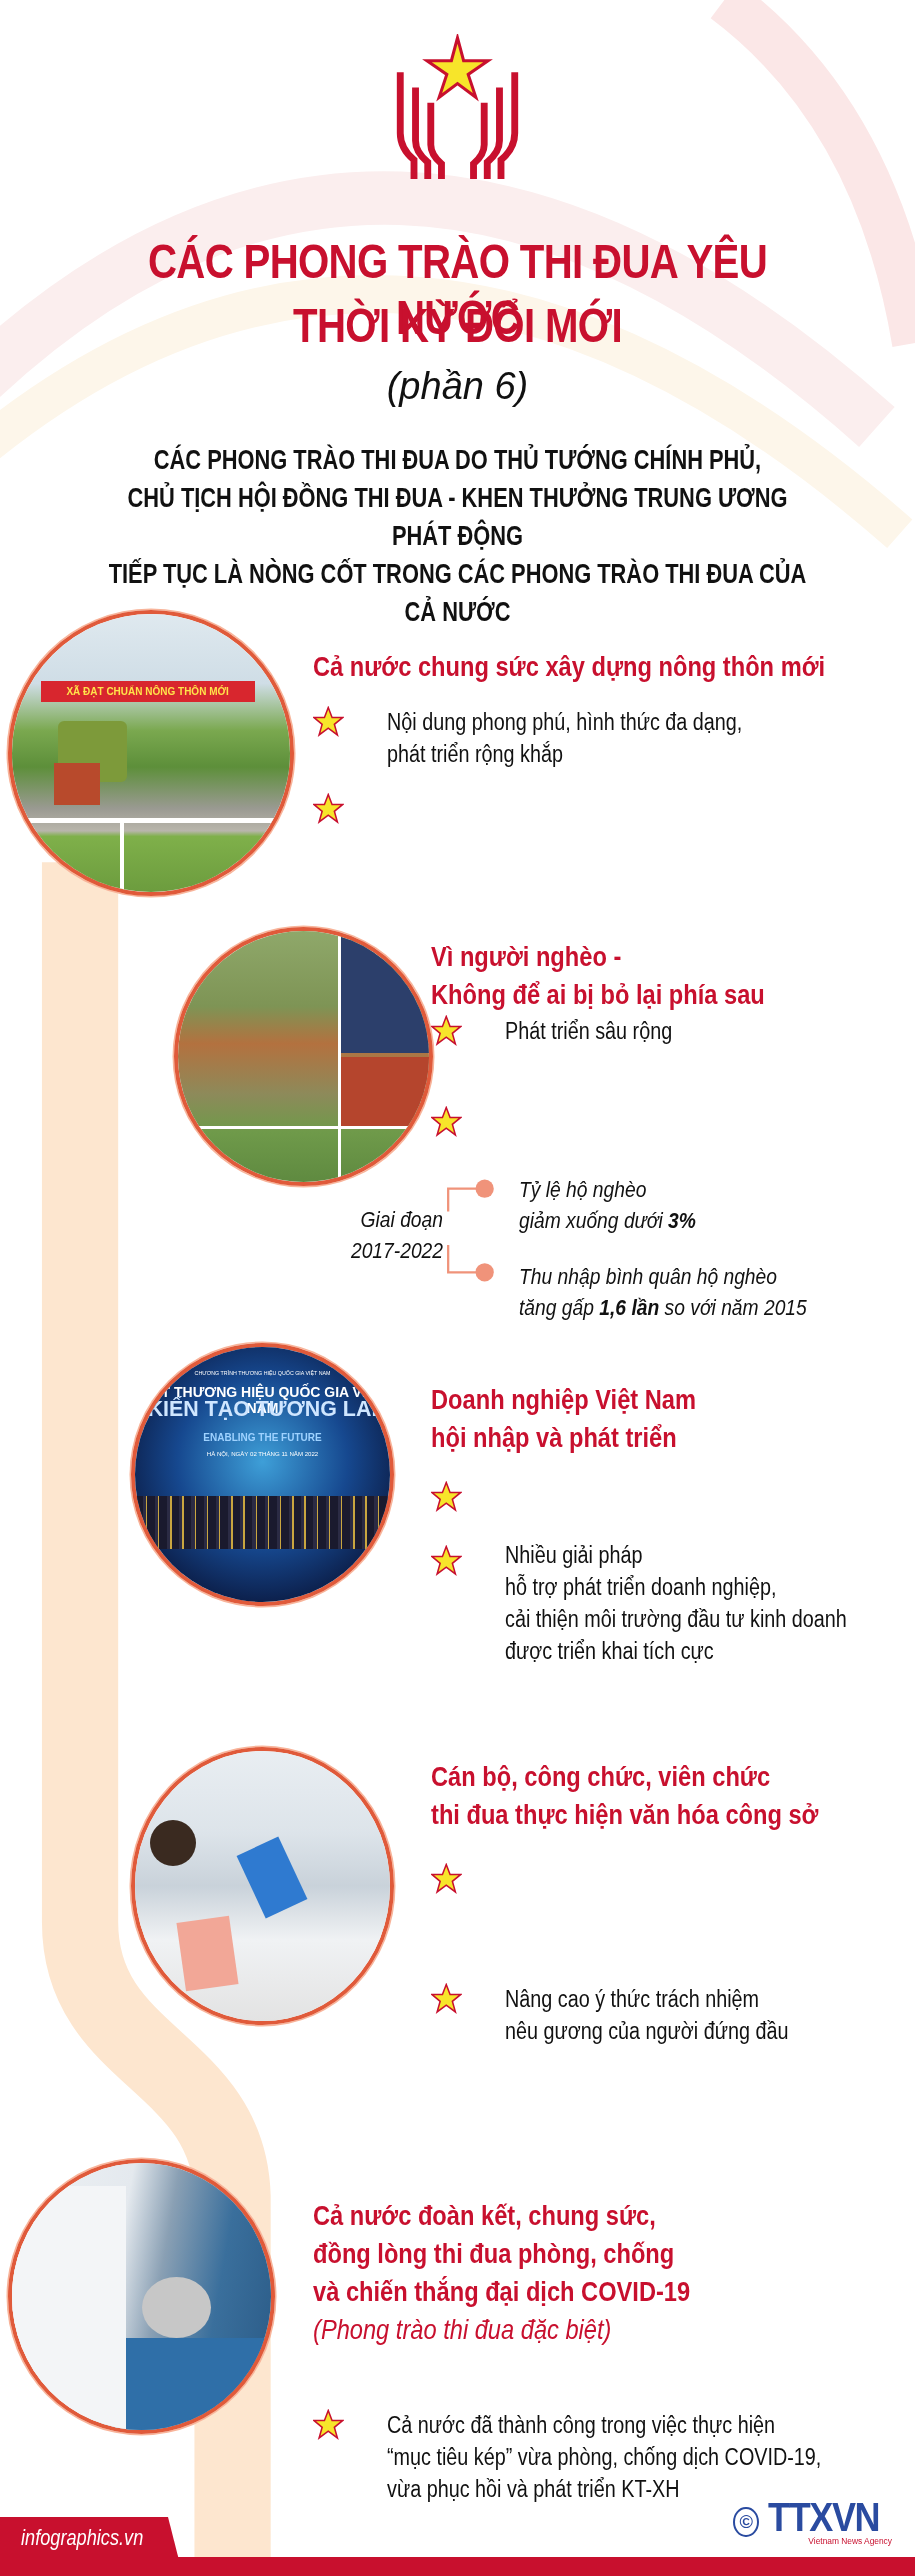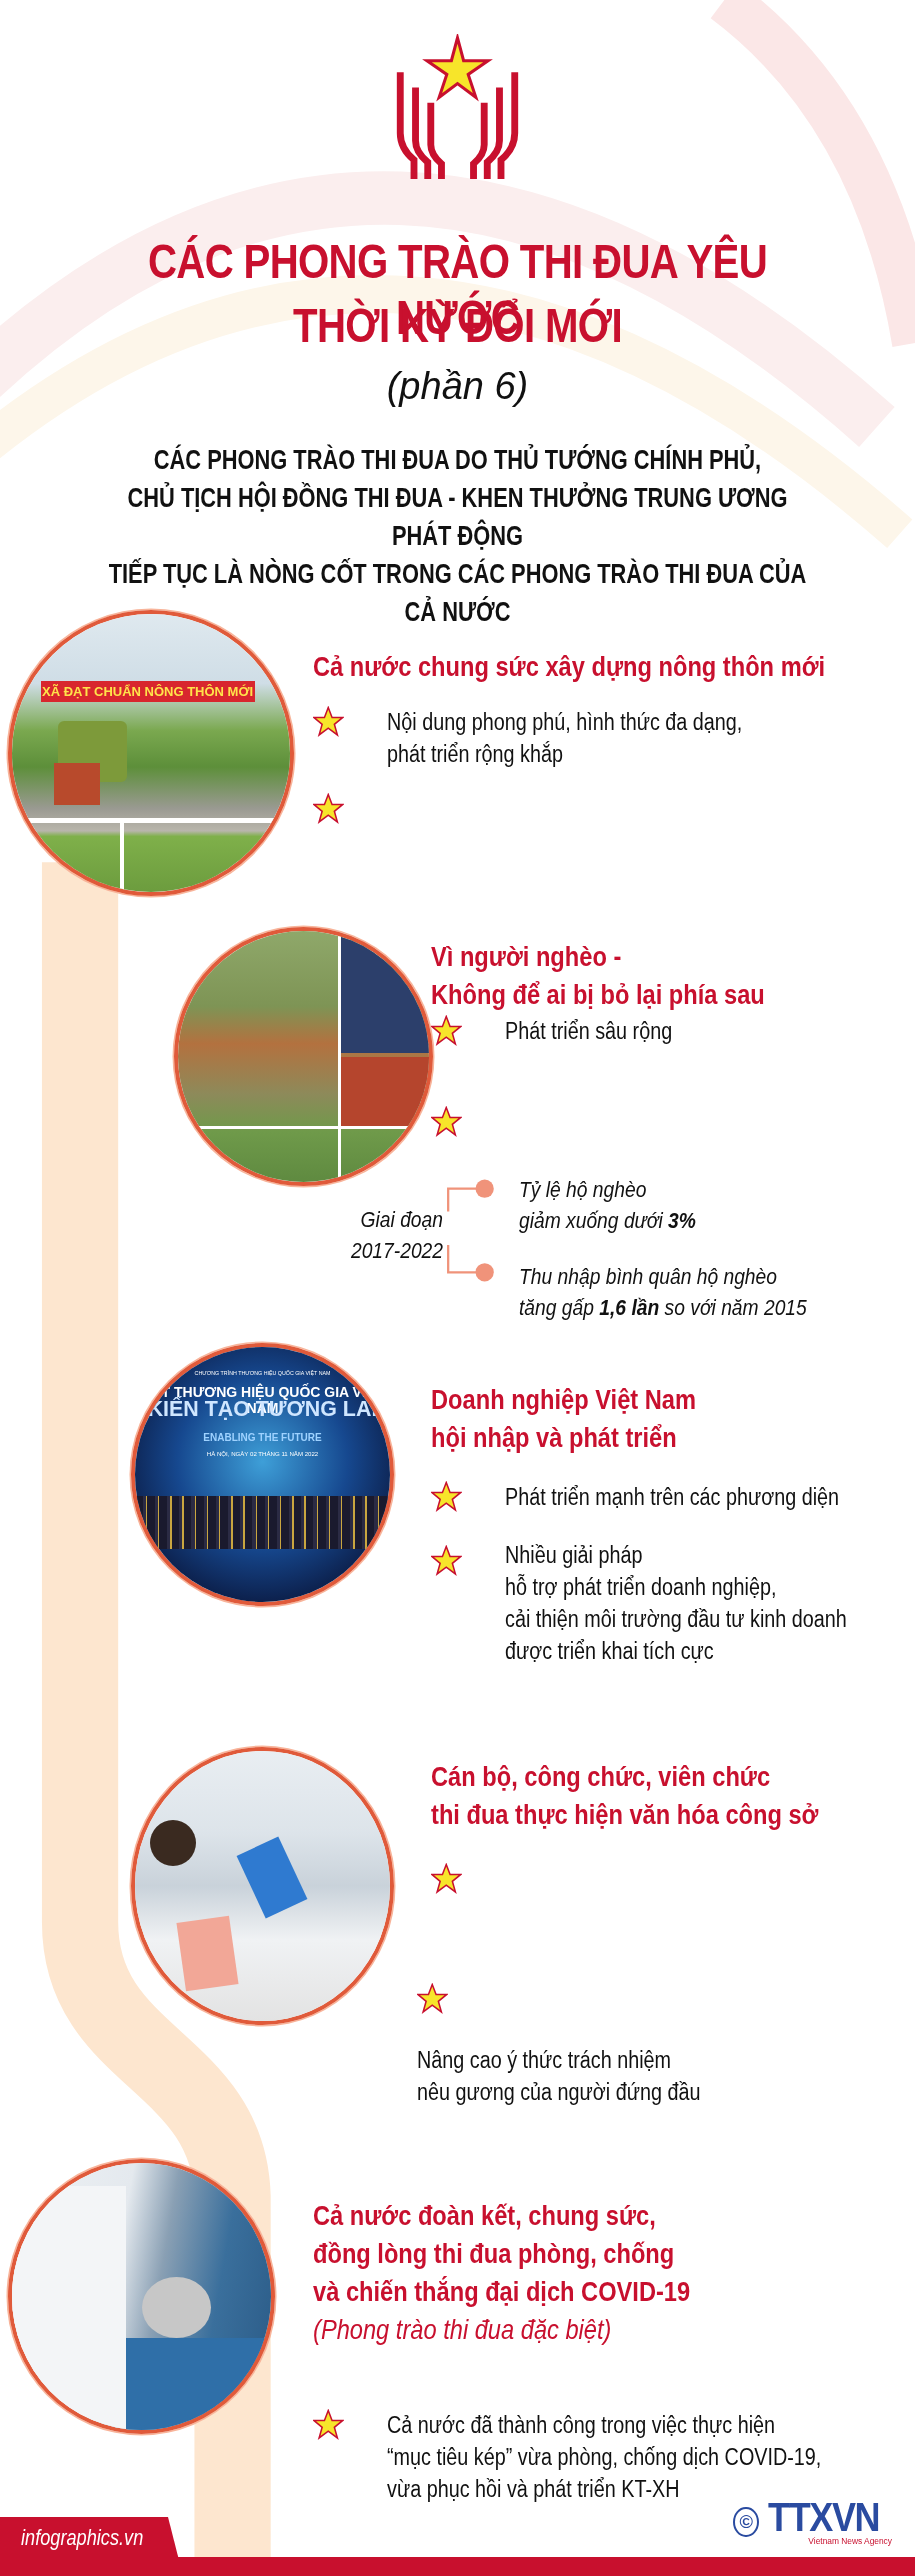--- a/index.html
+++ b/index.html
@@ -64,21 +64,21 @@
 <div class="abs title title2">THỜI KỲ ĐỔI MỚI</div>
 <div class="abs subtitle">(phần 6)</div>
 <div class="abs intro">
   <div>CÁC PHONG TRÀO THI ĐUA DO THỦ TƯỚNG CHÍNH PHỦ,</div>
   <div>CHỦ TỊCH HỘI ĐỒNG THI ĐUA - KHEN THƯỞNG TRUNG ƯƠNG PHÁT ĐỘNG</div>
   <div>TIẾP TỤC LÀ NÒNG CỐT TRONG CÁC PHONG TRÀO THI ĐUA CỦA CẢ NƯỚC</div>
 </div>
 
 <div class="abs circle c1">
   <div class="photo" style="background: linear-gradient(180deg, #dfe9ef 0%, #cfdde6 25%, #7aa84f 42%, #5d8f3a 55%, #9a9a92 70%, #b9b6ac 78%, #7fb04a 80%, #6c9c3e 100%);">
-    <div style="position:absolute; left:29px; top:67px; width:214px; height:21.4px; background:#d8262e; color:#ffe34a; font-size:13px; font-weight:bold; text-align:center; line-height:21.4px;">XÃ ĐẠT CHUẨN NÔNG THÔN MỚI</div>
+    <div style="position:absolute; left:29px; top:67px; width:214px; height:21.4px; background:#d8262e; color:#ffe34a; font-size:10px; font-weight:bold; text-align:center; line-height:21.4px;">XÃ ĐẠT CHUẨN NÔNG THÔN MỚI</div>
     <div style="position:absolute; left:46px; top:107px; width:69px; height:61px; background:#7d9a3a; border-radius:6.1px;"></div>
     <div style="position:absolute; left:42px; top:149px; width:46px; height:42px; background:#b84a2c;"></div>
     <div style="position:absolute; left:0; top:204px; width:286px; height:4.6px; background:#fff;"></div>
     <div style="position:absolute; left:108px; top:204px; width:4.6px; height:84px; background:#fff;"></div>
   </div>
 </div>
 <div class="abs" style="left:313px; top:648px;">
   <div class="sec-title">Cả nước chung sức xây dựng nông thôn mới</div>
 </div>
 <div class="abs bullet" style="left:313px; top:706px;">
@@ -152,23 +152,20 @@
   </div>
 </div>
 <div class="abs" style="left:431px; top:1381px;">
   <div class="sec-title">Doanh nghiệp Việt Nam</div>
   <div class="sec-title">hội nhập và phát triển</div>
 </div>
 <div class="abs bullet" style="left:431px; top:1481px;">
   <svg class="star" viewBox="0 0 40 40">
       <polygon points="20,2 25,15 39,15 28,24 32,38 20,29 8,38 12,24 1,15 15,15" fill="#f7e52a" stroke="#c8102e" stroke-width="2"></polygon>
     </svg>
-  <div>
-      <div class="btext">Phát triển mạnh trên các phương diện</div>
-    </div>
 </div>
 <div class="abs bullet" style="left:431px; top:1539px;">
   <svg class="star" viewBox="0 0 40 40" style="margin-top:6.1px;">
       <polygon points="20,2 25,15 39,15 28,24 32,38 20,29 8,38 12,24 1,15 15,15" fill="#f7e52a" stroke="#c8102e" stroke-width="2"></polygon>
     </svg>
   <div>
       <div class="btext">Nhiều giải pháp</div>
       <div class="btext">hỗ trợ phát triển doanh nghiệp,</div>
       <div class="btext">cải thiện môi trường đầu tư kinh doanh</div>
       <div class="btext">được triển khai tích cực</div>
@@ -184,21 +181,21 @@
 </div>
 <div class="abs" style="left:431px; top:1758px;">
   <div class="sec-title">Cán bộ, công chức, viên chức</div>
   <div class="sec-title">thi đua thực hiện văn hóa công sở</div>
 </div>
 <div class="abs bullet" style="left:431px; top:1863px;">
   <svg class="star" viewBox="0 0 40 40">
       <polygon points="20,2 25,15 39,15 28,24 32,38 20,29 8,38 12,24 1,15 15,15" fill="#f7e52a" stroke="#c8102e" stroke-width="2"></polygon>
     </svg>
 </div>
-<div class="abs bullet" style="left:417px; top:1983px;flex-direction:column;">
+<div class="abs bullet" style="left:431px; top:1983px;">
   <svg class="star" viewBox="0 0 40 40">
       <polygon points="20,2 25,15 39,15 28,24 32,38 20,29 8,38 12,24 1,15 15,15" fill="#f7e52a" stroke="#c8102e" stroke-width="2"></polygon>
     </svg>
   <div>
       <div class="btext">Nâng cao ý thức trách nhiệm</div>
       <div class="btext">nêu gương của người đứng đầu</div>
     </div>
 </div>
 
 <div class="abs circle c5">

